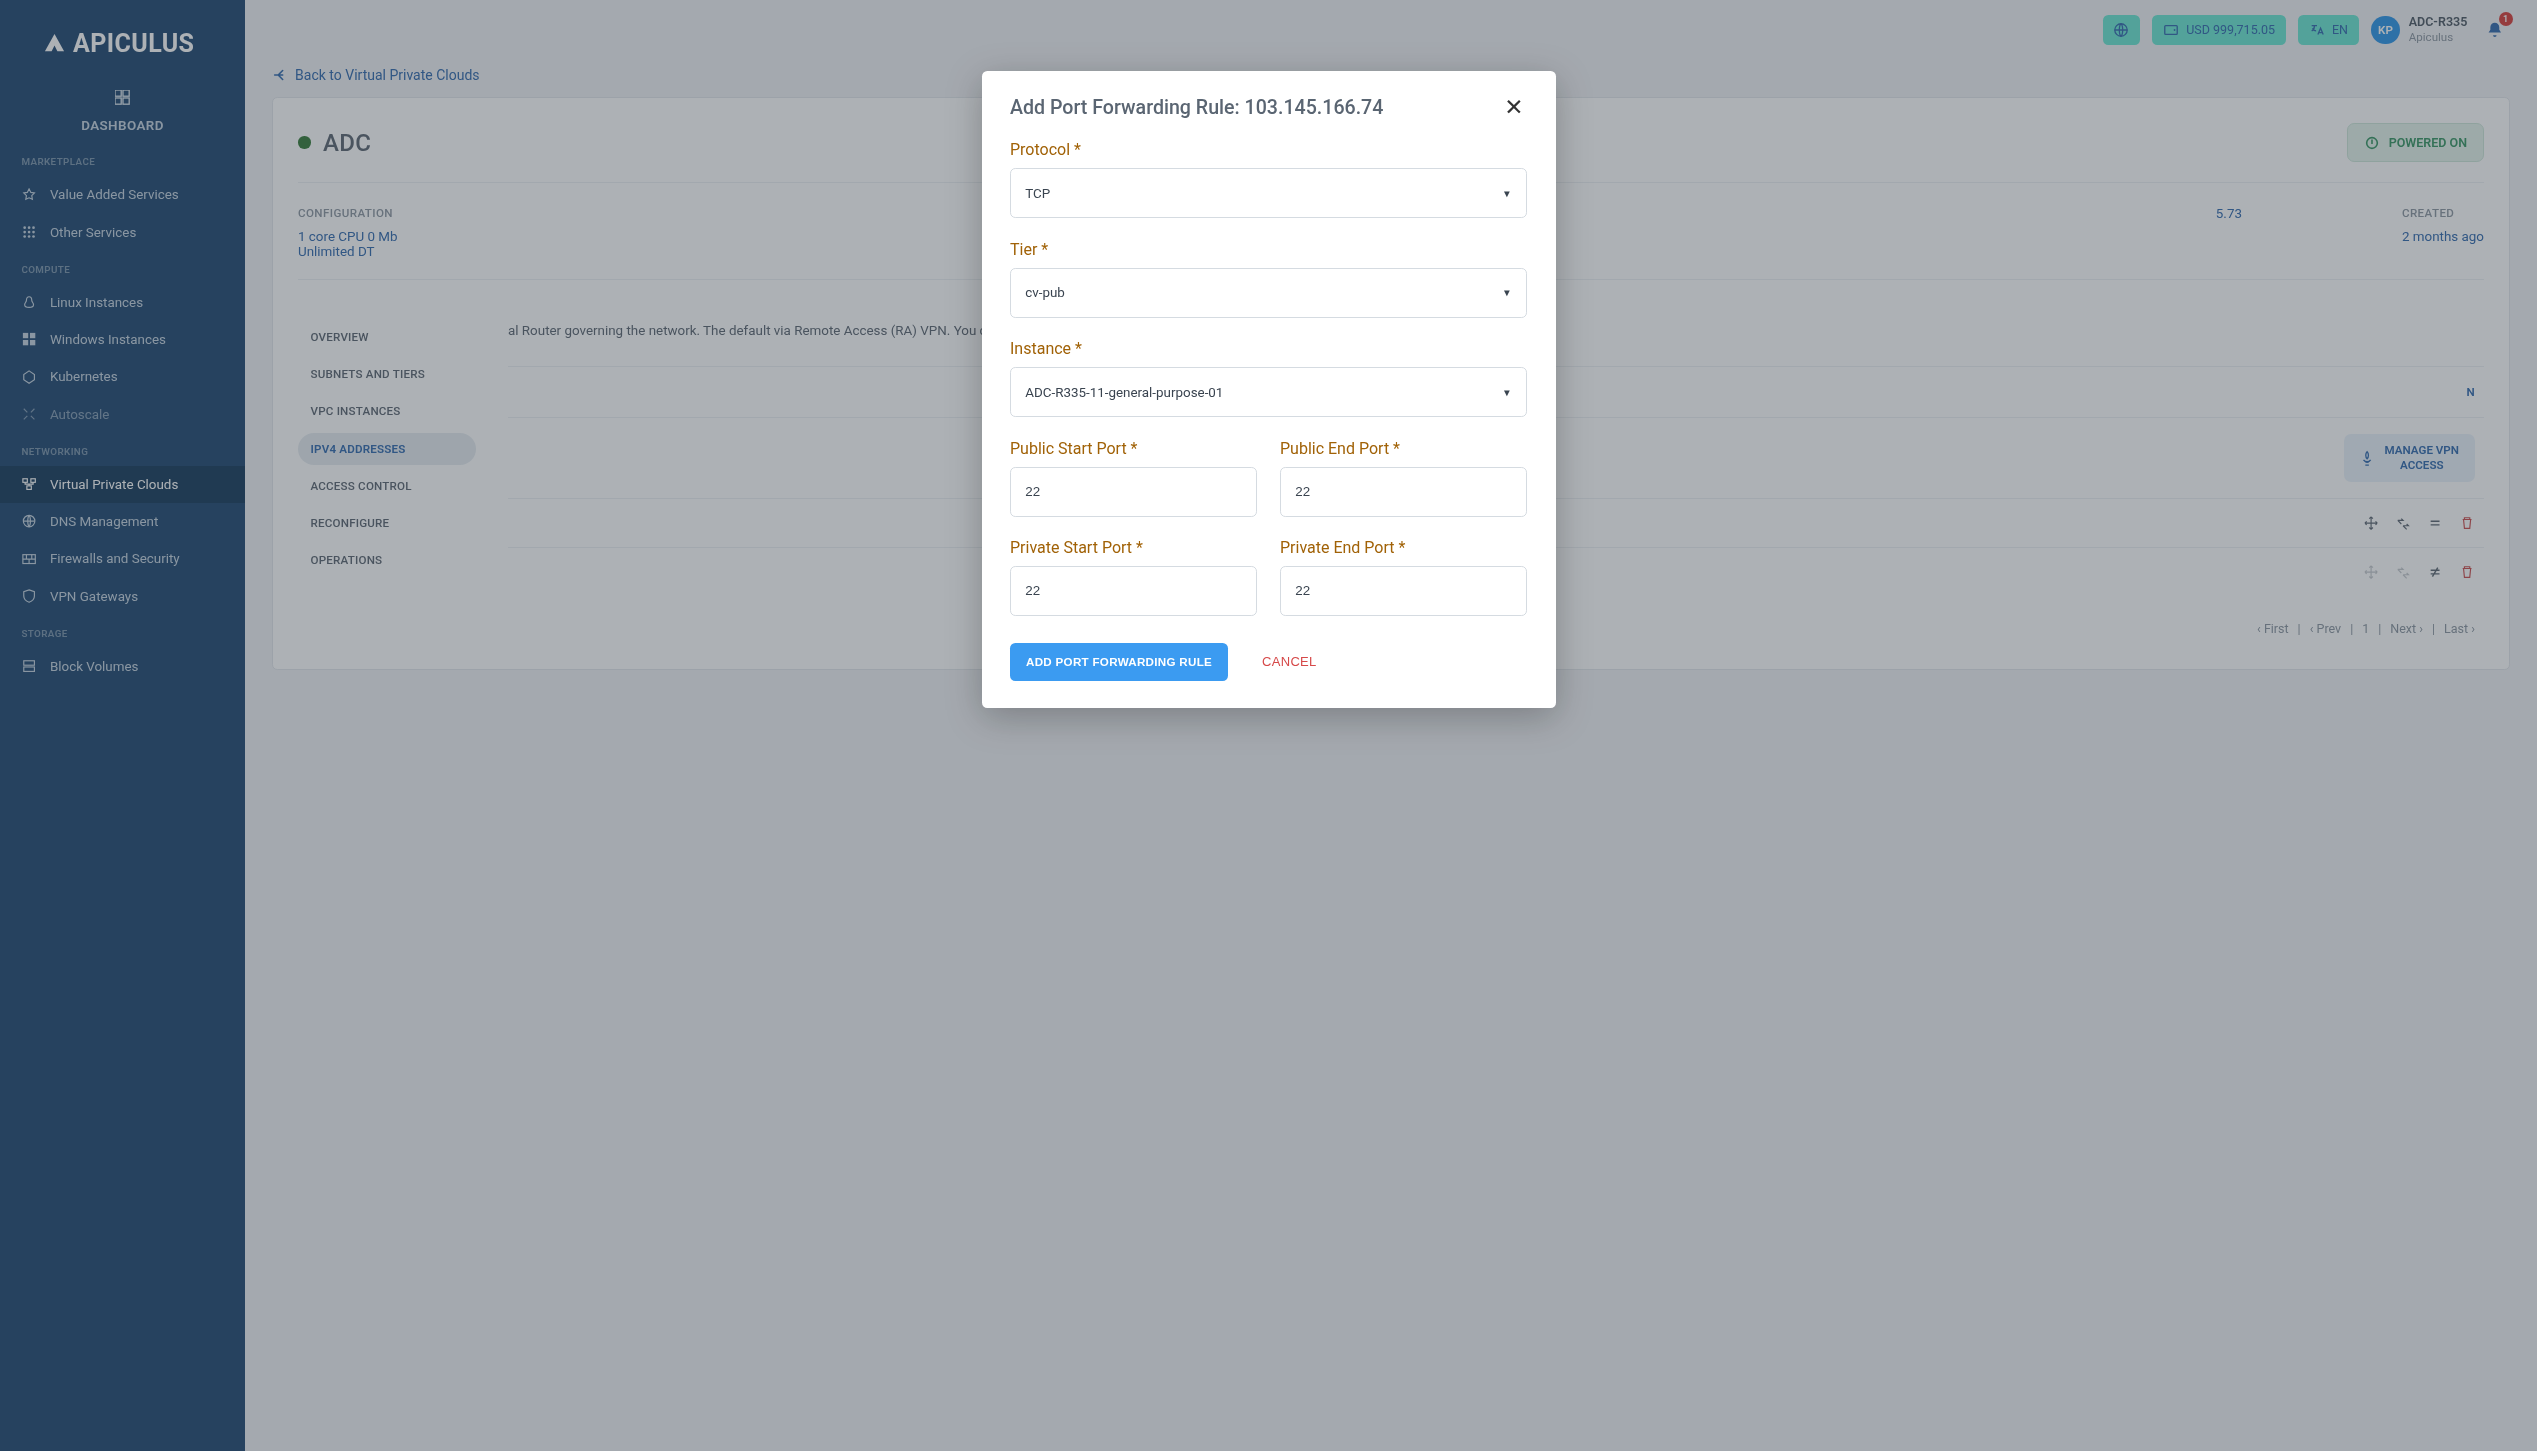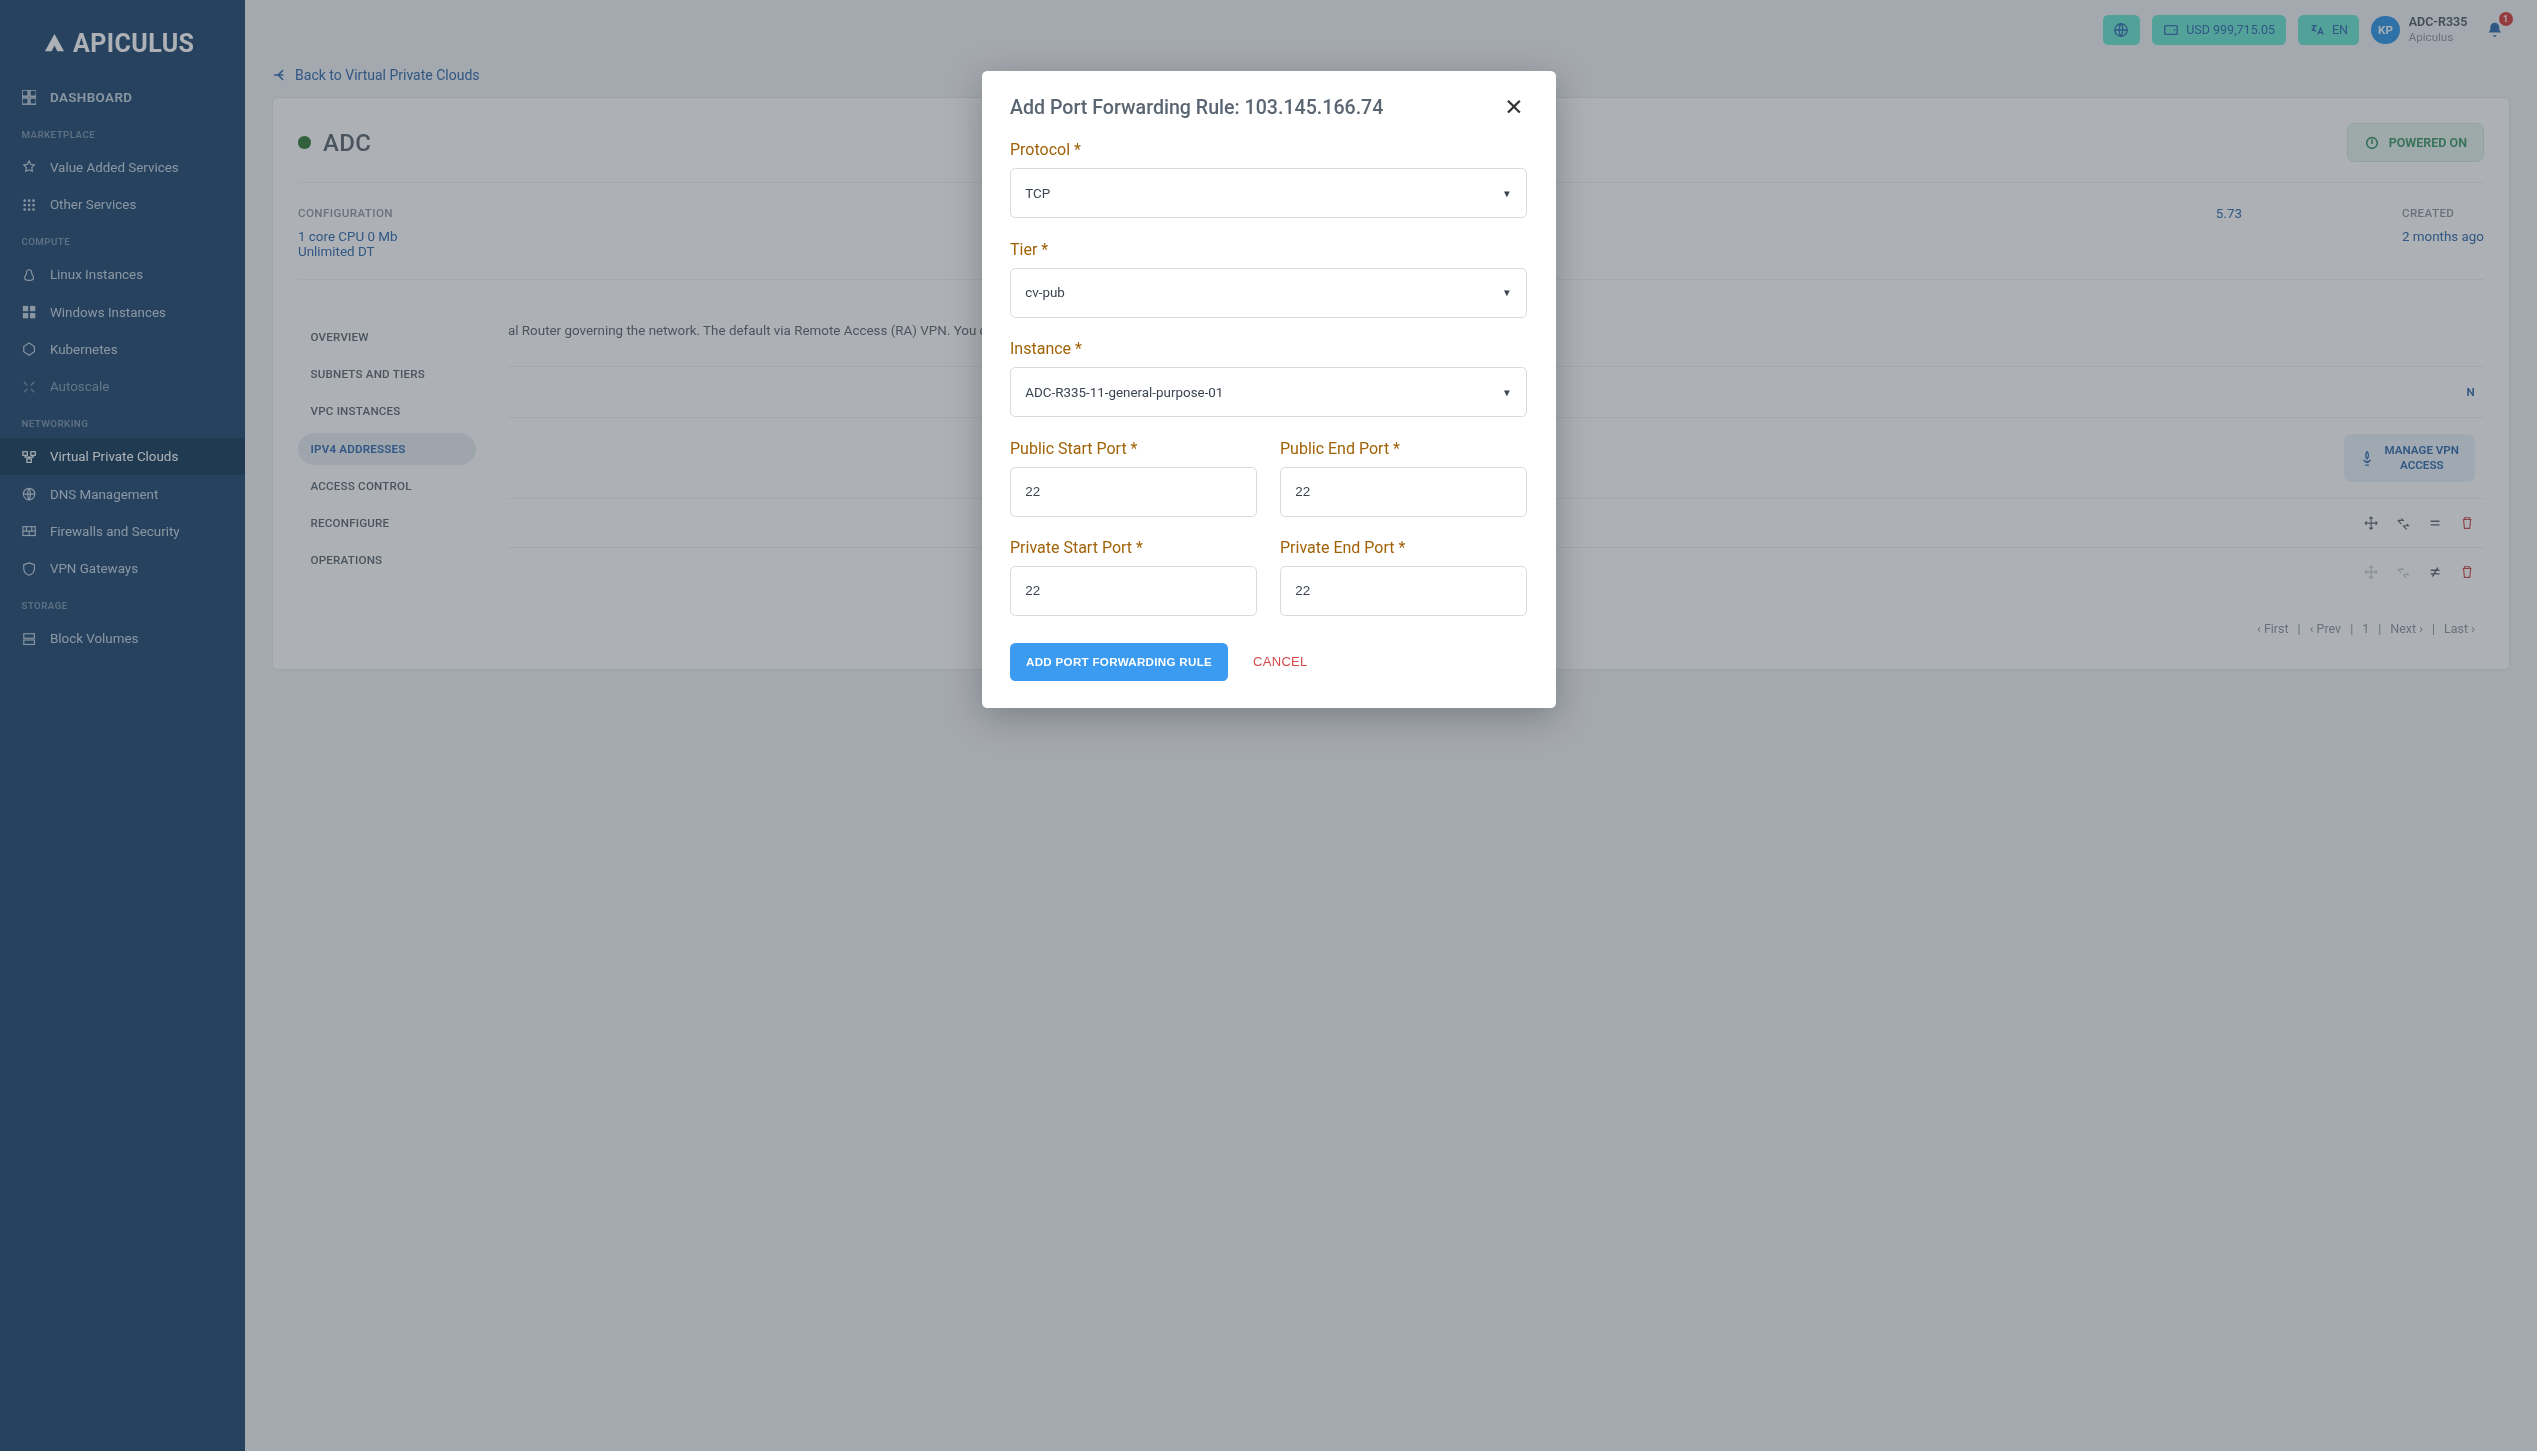--- a/index.html
+++ b/index.html
@@ -8,21 +8,21 @@
 .app { display: flex; height: 100vh; }
 
 
 .sidebar { width: 245px; background: #1b4876; color: #d8e3ed; display: flex; flex-direction: column; overflow-y: auto; flex-shrink: 0; }
 .logo { padding: 28.5px 36px 21.4px 43px; }
 .logo-text { color: #fff; font-size: 25px; font-weight: 700; letter-spacing: 0.4px; display:flex; align-items:center; gap:7.1px;}
 .nav-section-header { font-size: 9.8px; font-weight: 600; letter-spacing: 0.4px; color: #7793ad; padding: 12.5px 21.4px 9px; text-transform: uppercase; }
 .nav-item { display: flex; align-items: center; gap: 12.5px; padding: 10.7px 21.4px; color: #c4d3e1; cursor: pointer; font-size: 13.4px; }
 .nav-item.active { background: #123a5f; color: #fff; }
 .nav-icon { width: 16px; height: 16px; display: inline-flex; align-items: center; justify-content: center; flex-shrink: 0; }
-.nav-item.dashboard { font-weight: 600; letter-spacing: 0.4px; }
+.nav-item.dashboard { font-weight: 600; letter-spacing: 0.4px; flex-direction: column; }
 
 
 .main { flex: 1; display: flex; flex-direction: column; background: #f1f2f5; min-width: 0;}
 
 
 .topbar { display: flex; justify-content: flex-end; align-items: center; padding: 14.2px 27px; gap: 12.5px; }
 .tb-chip { display: inline-flex; align-items: center; gap: 7.1px; background: #5eead4; border-radius: 5.3px; padding: 7.1px 10.7px; color: #2b6ab6; font-size: 12.5px; cursor:pointer; }
 .tb-user { display: inline-flex; align-items: center; gap: 9px; }
 .avatar { width: 28.5px; height: 28.5px; border-radius: 50%; background: #2196f3; color: #fff; display: inline-flex; align-items: center; justify-content: center; font-size: 11.6px; font-weight: 600; }
 .user-info { line-height: 1.3; }
@@ -88,21 +88,21 @@
 
 .field { margin-top: 21.4px; }
 .field-label { font-size: 16px; color: #a16207; margin-bottom: 9px; display:block;}
 .select-box, .text-input { width: 100%; height: 50px; border: 0.9px solid #d5dbe1; border-radius: 5.3px; padding: 0 14.2px; font-size: 13.4px; color: #3a4450; background: #fff; display:flex; align-items:center; justify-content:space-between; cursor:pointer;}
 .text-input { cursor: text; }
 .caret { font-size: 9.8px; color:#3a4450;}
 .two-col { display: flex; gap: 23px; }
 .two-col .field { flex: 1; }
 .text-input-el { width:100%; height:100%; border:none; outline:none; font-size:13.4px; color:#3a4450;}
 
-.modal-actions { display: flex; gap: 25px; margin-top: 27px; align-items:center;}
+.modal-actions { display: flex; gap: 34px; margin-top: 27px; align-items:center;}
 .btn-primary { background: #3b9bf1; color: #fff; font-weight: 600; font-size: 11.6px; letter-spacing: 0.3px; padding: 12.5px 16px; border: none; border-radius: 5.3px; cursor: pointer; }
 .btn-cancel { background: none; border: none; color: #d64949; font-weight: 500; font-size: 13px; cursor: pointer; letter-spacing:0.3px;}
 
 .backdrop-layer { filter: grayscale(0.1);}
 
 svg { display:block; }
 </style>
 </head>
 <body>
 

